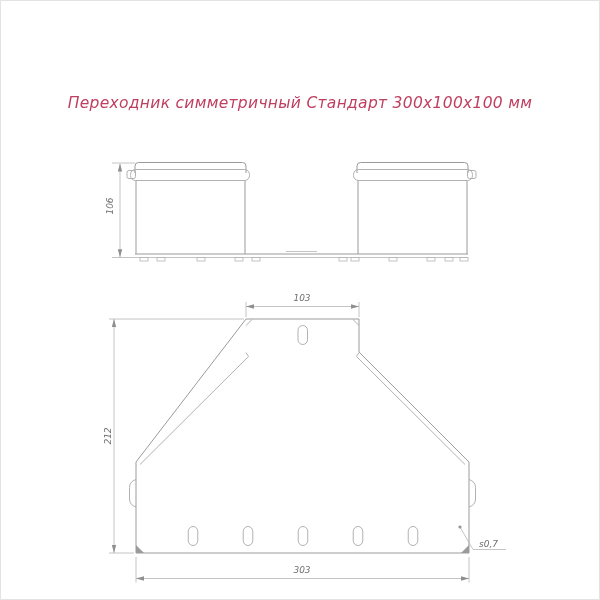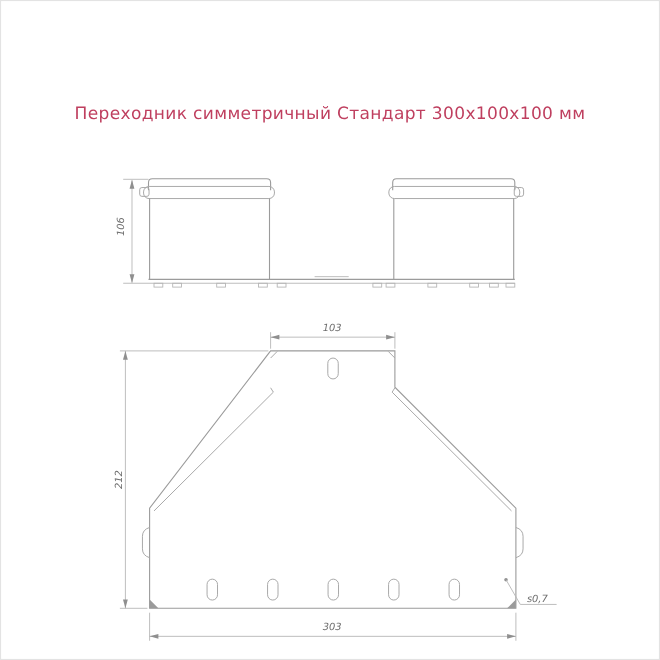--- a/index.html
+++ b/index.html
@@ -3,21 +3,21 @@
 <meta charset="utf-8">
 <style>
   html,body{margin:0;padding:0;background:#fff;}
   .canvas{
     position:relative;width:600px;height:600px;background:#ffffff;
     border:1px solid #e3e3e3;box-sizing:border-box;overflow:hidden;
     font-family:"DejaVu Sans",sans-serif;
   }
   .drawing-title{
     position:absolute;top:93px;left:0;width:100%;text-align:center;
-    font-size:15.5px;letter-spacing:.3px;
+    font-style:italic;font-size:15.5px;letter-spacing:.3px;
     color:#bf3f5f;white-space:nowrap;
   }
   svg{position:absolute;left:0;top:0;}
   .geo{stroke:#9b9b9b;stroke-width:1;fill:none;}
   .geo2{stroke:#a8a8a8;stroke-width:.9;fill:none;}
   .thin{stroke:#b5b5b5;stroke-width:.8;fill:none;}
   .arrow{fill:#8f8f8f;stroke:none;}
   .corner{fill:#9b9b9b;stroke:none;}
   .dimtxt{font-style:italic;font-size:9px;fill:#6e6e6e;}
 </style>

